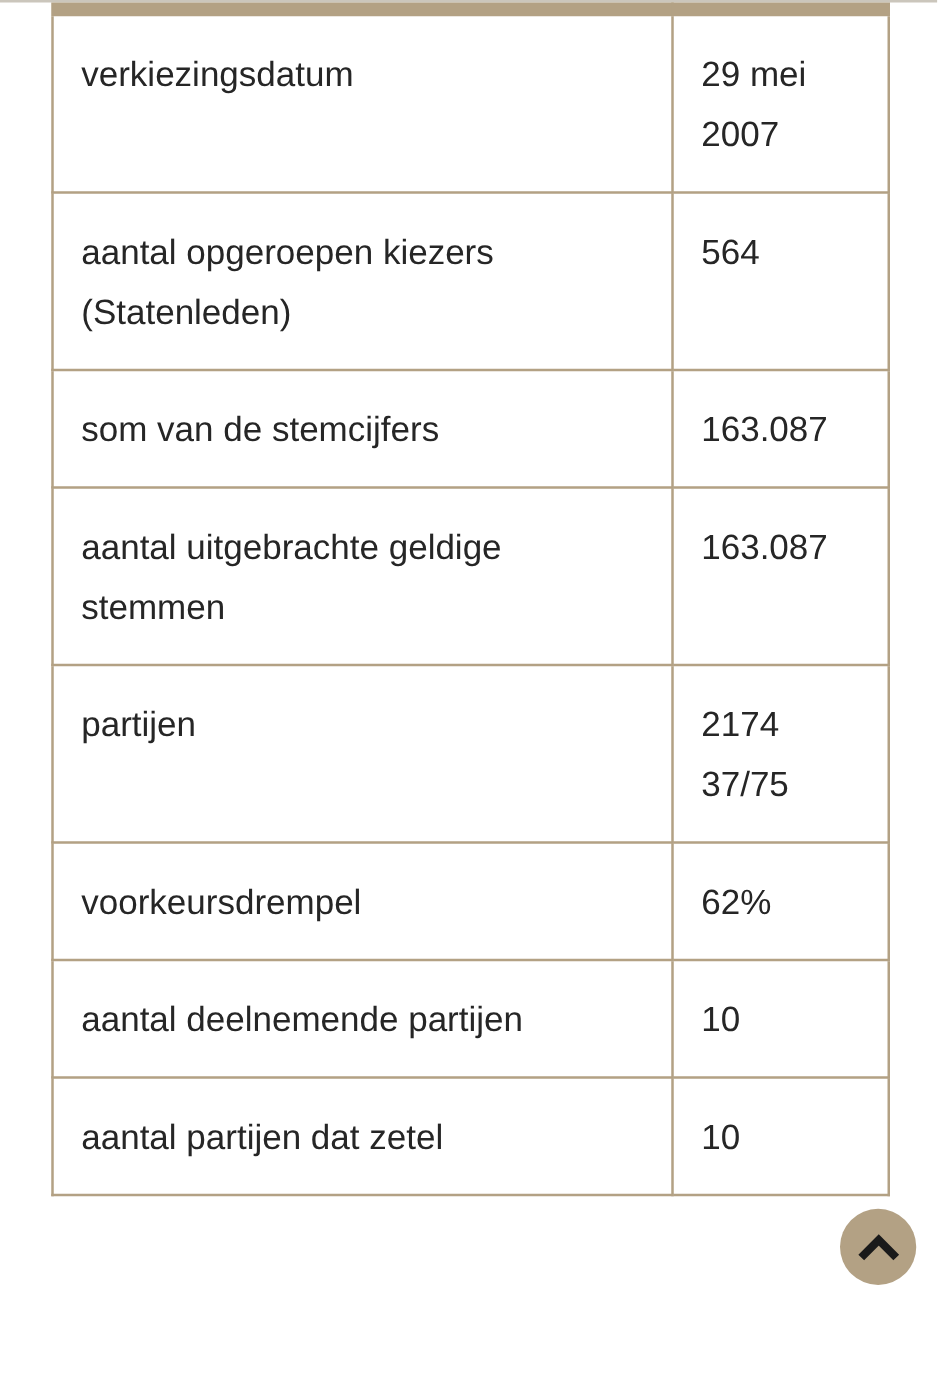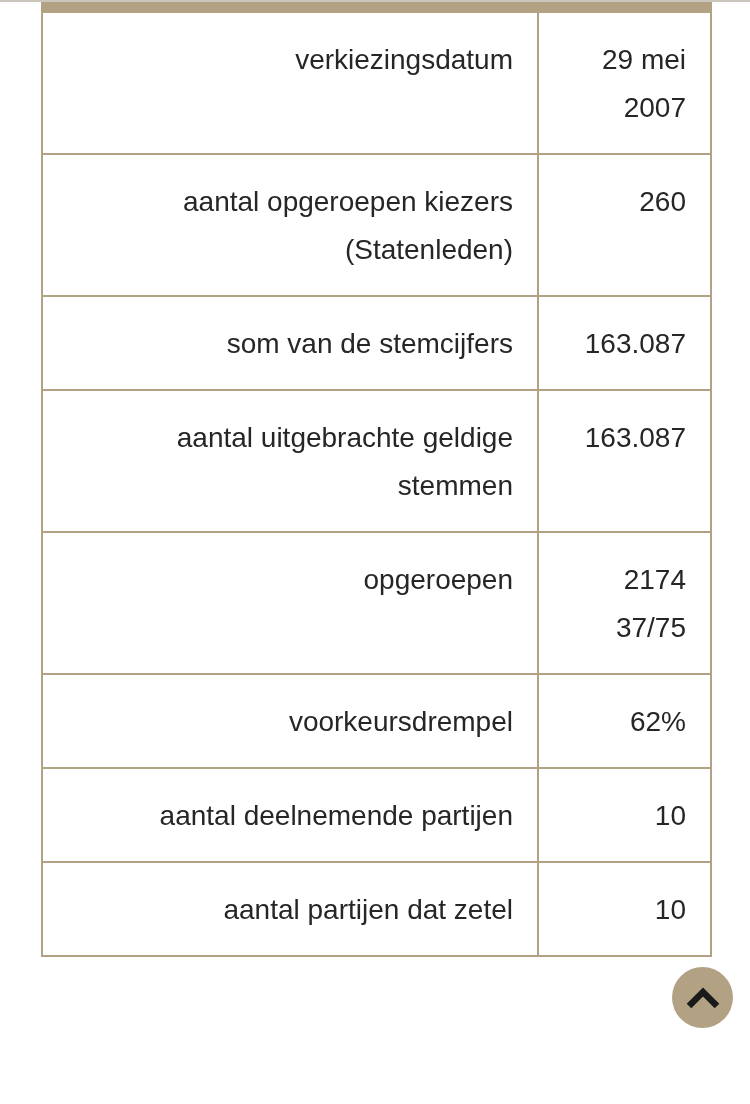--- a/index.html
+++ b/index.html
@@ -14,21 +14,20 @@
     width: 750px; height: 1104px;
     background: var(--bg);
     overflow: hidden;
     font-family: "Liberation Sans", sans-serif;
   }
   .page {
     position: relative;
     width: 750px; height: 1104px;
     background: var(--bg);
     overflow: hidden;
-    text-align: right;
   }
   .top-strip {
     position: absolute;
     left: 0; top: 0;
     width: 750px; height: 2px;
     background: var(--topstrip);
   }
   .table-wrap {
     position: absolute;
     left: 41px; top: 2px;
@@ -89,32 +88,32 @@
         <col style="width:496px">
         <col style="width:173px">
       </colgroup>
       <tbody>
         <tr>
           <td class="label-cell">verkiezingsdatum</td>
           <td class="value-cell">29 mei 2007</td>
         </tr>
         <tr>
           <td class="label-cell">aantal opgeroepen kiezers (Statenleden)</td>
-          <td class="value-cell">260</td>
+          <td class="value-cell">564</td>
         </tr>
         <tr>
           <td class="label-cell">som van de stemcijfers</td>
           <td class="value-cell">163.087</td>
         </tr>
         <tr>
           <td class="label-cell">aantal uitgebrachte geldige stemmen</td>
           <td class="value-cell">163.087</td>
         </tr>
         <tr>
-          <td class="label-cell">opgeroepen</td>
+          <td class="label-cell">partijen</td>
           <td class="value-cell">2174 37/75</td>
         </tr>
         <tr>
           <td class="label-cell">voorkeursdrempel</td>
           <td class="value-cell">62%</td>
         </tr>
         <tr>
           <td class="label-cell">aantal deelnemende partijen</td>
           <td class="value-cell">10</td>
         </tr>

